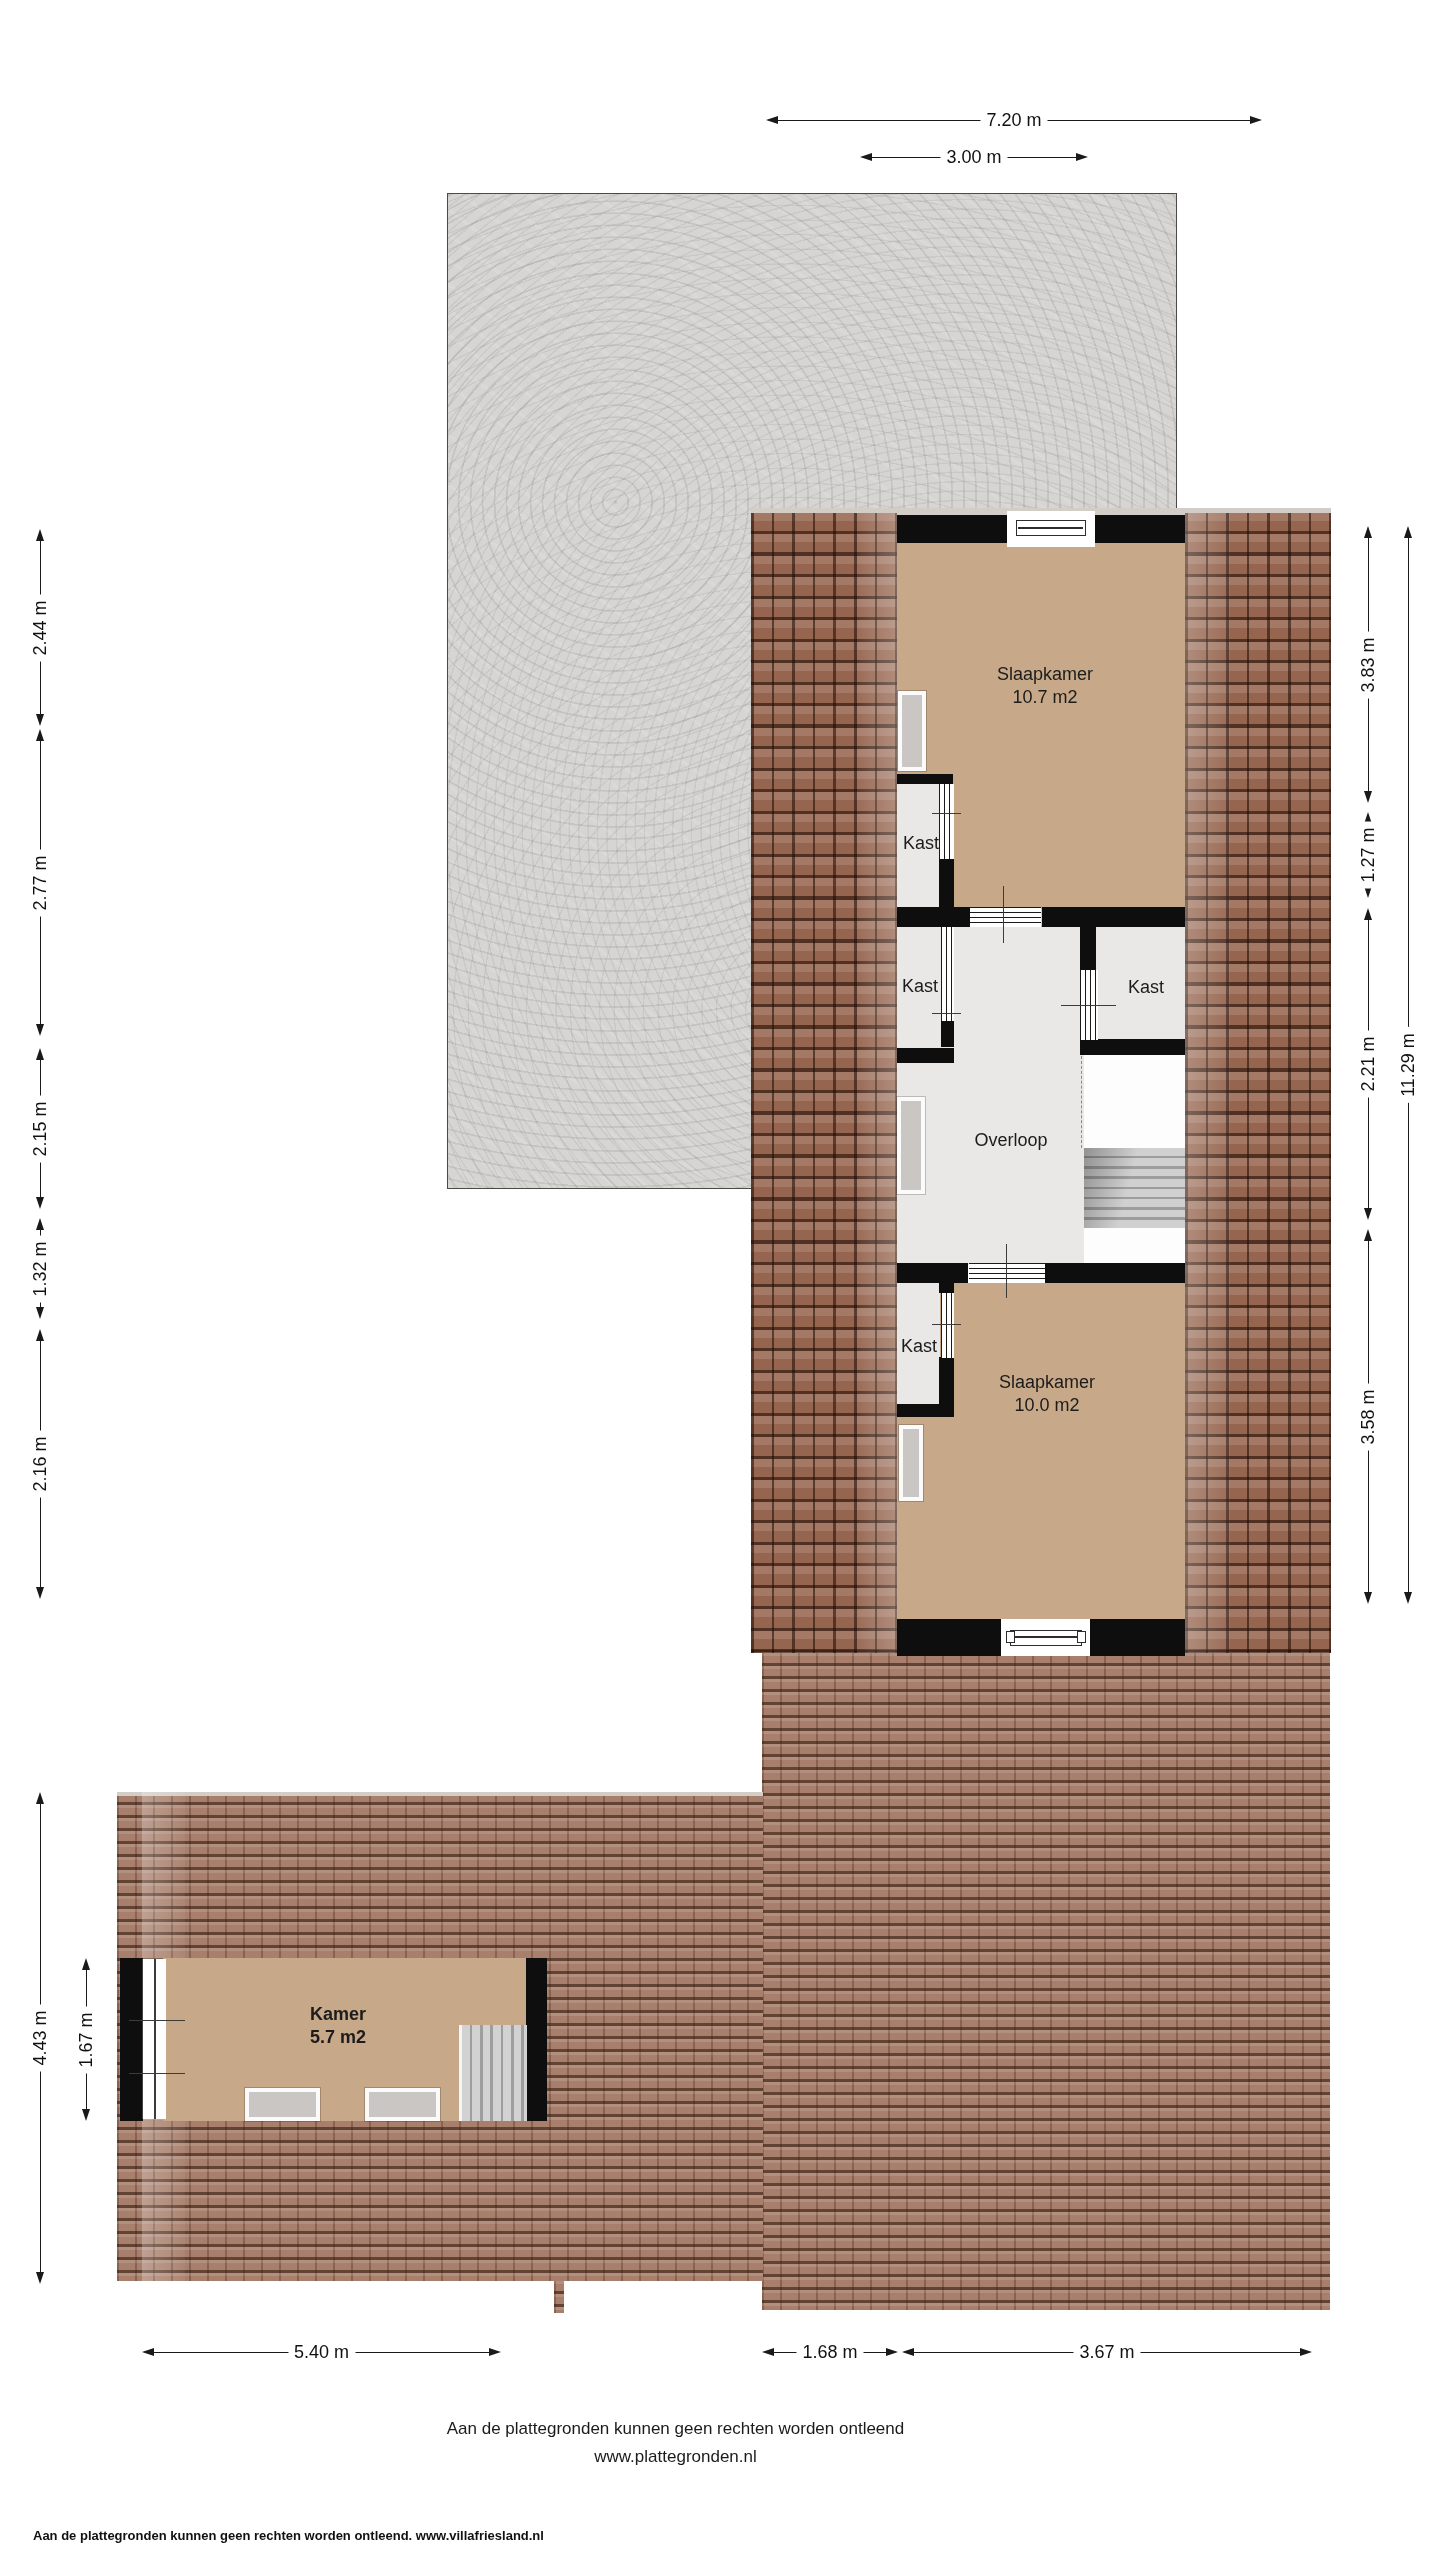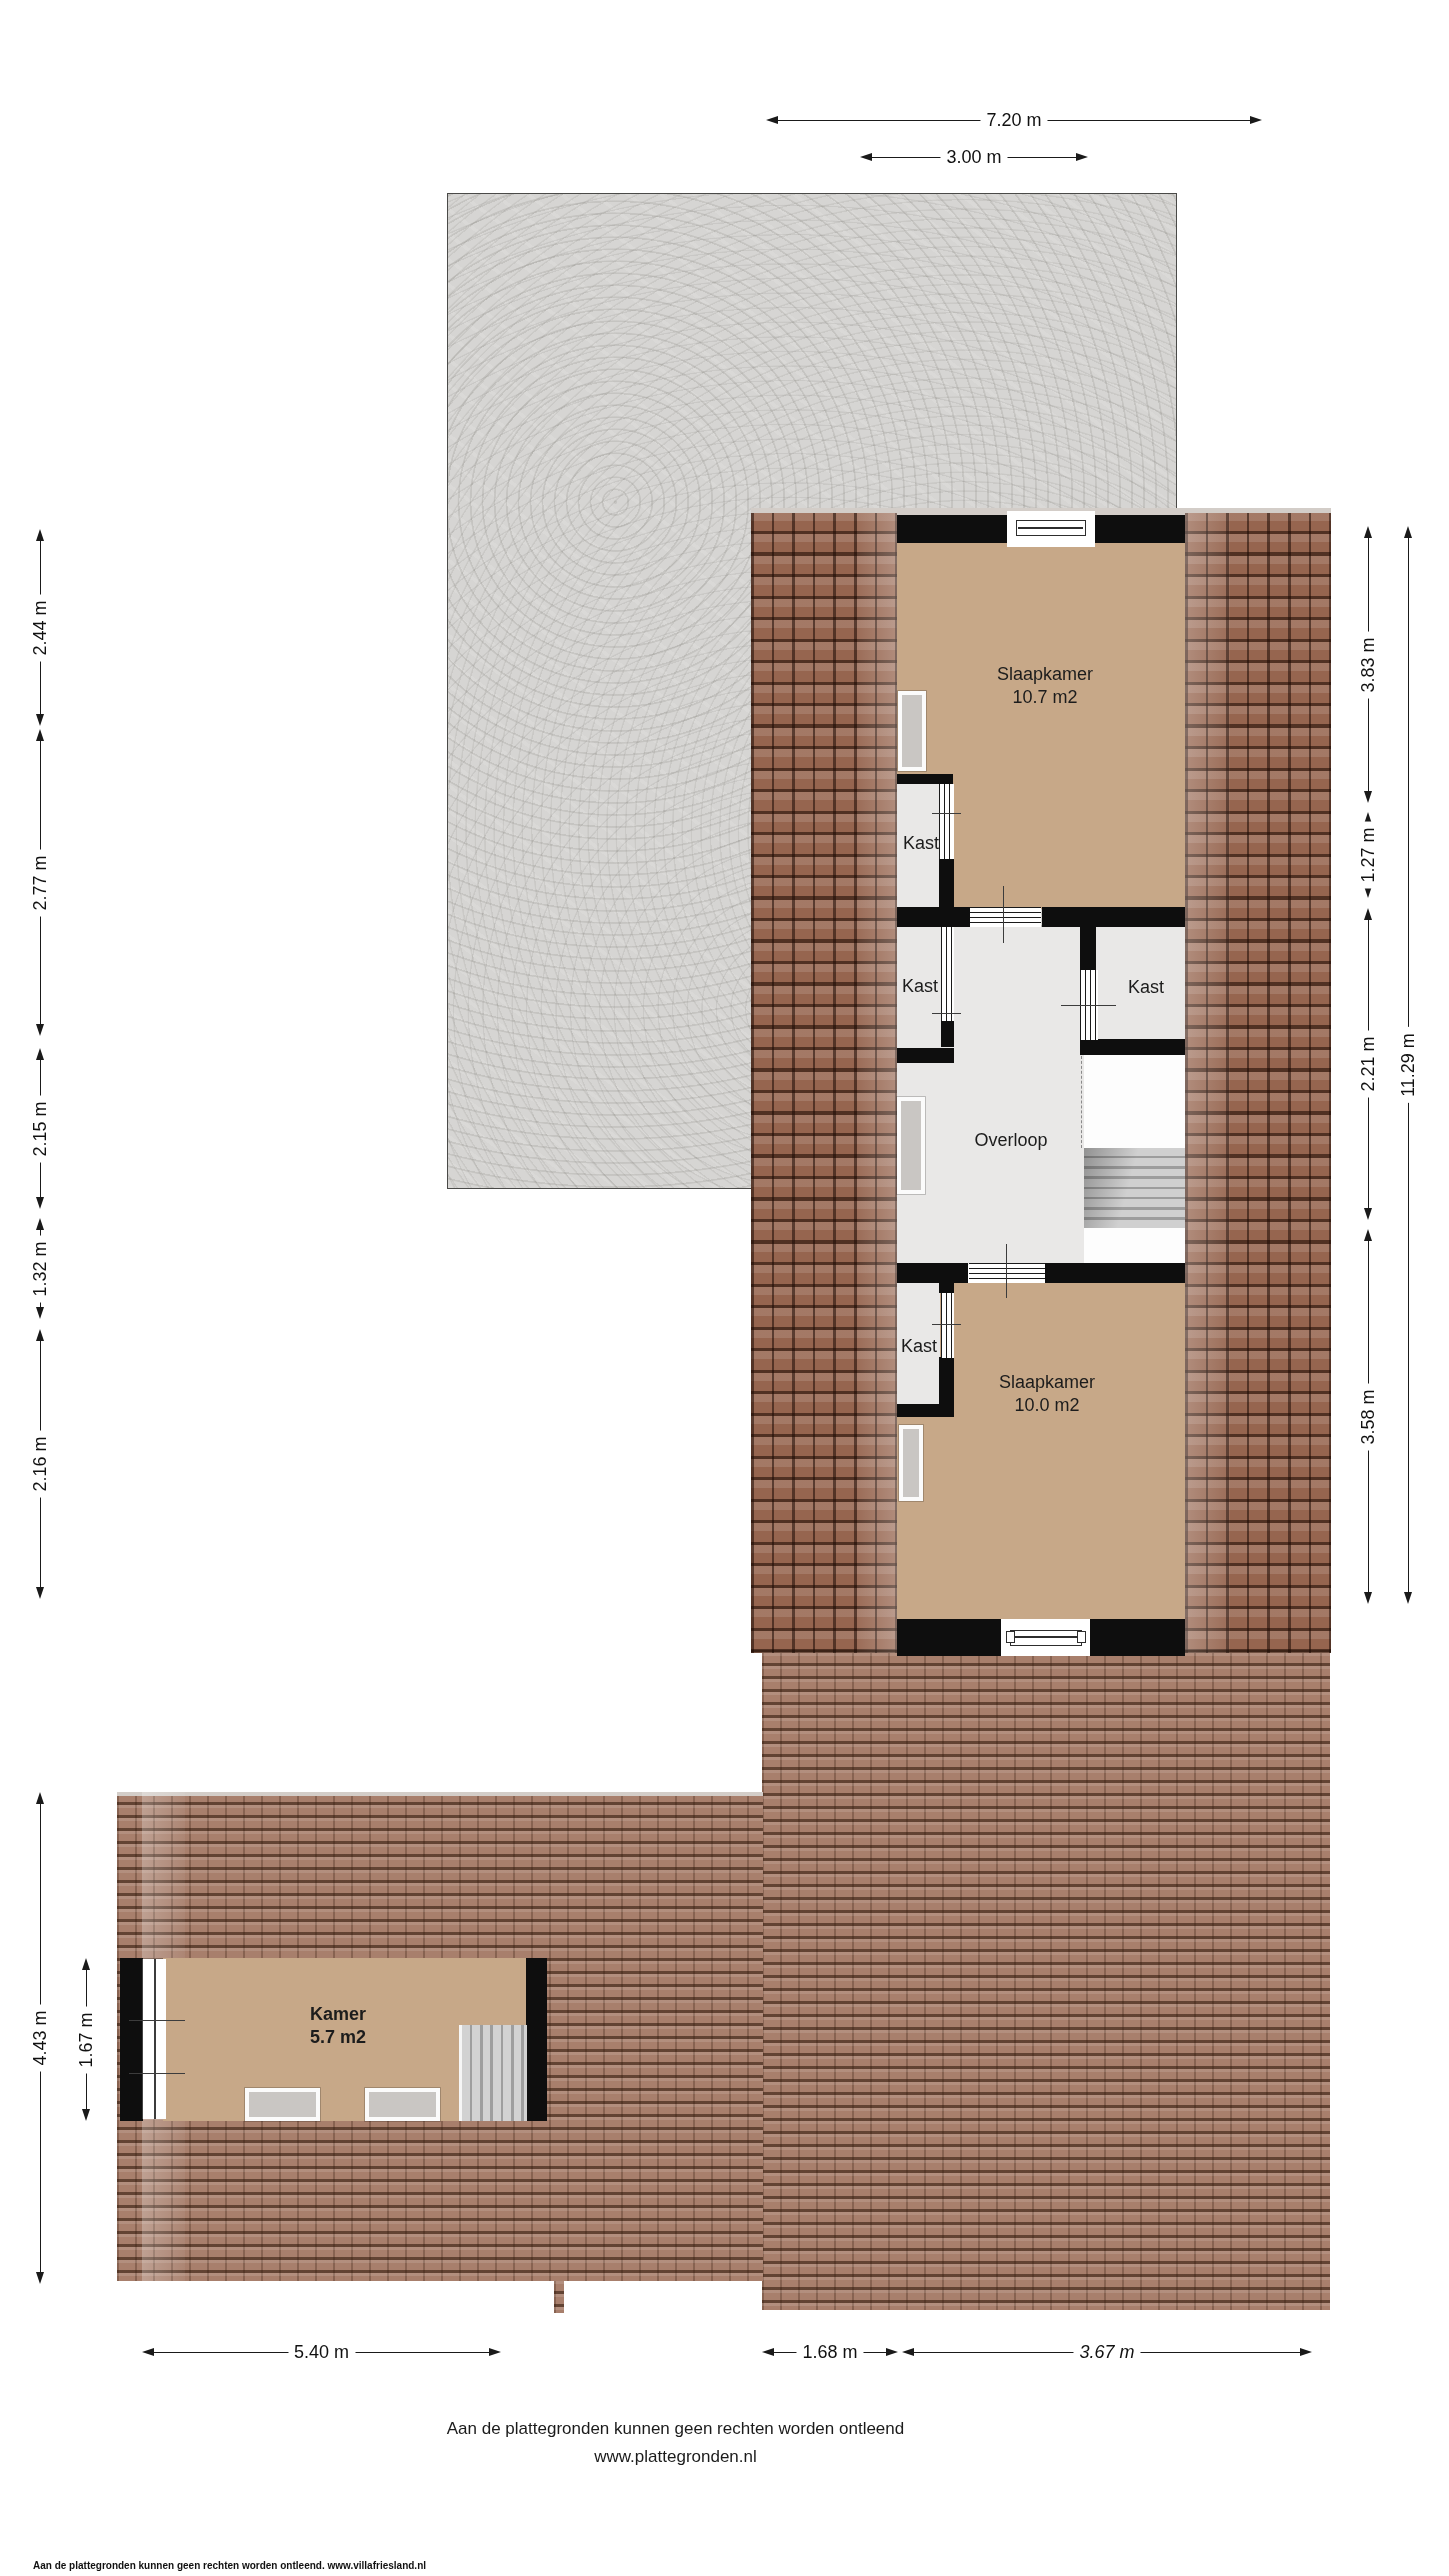--- a/index.html
+++ b/index.html
@@ -64,21 +64,21 @@
   .ah{position:absolute;width:0;height:0;}
   .ah.lt{left:0;top:calc(50% - 4.3px);border-top:4.3px solid transparent;border-bottom:4.3px solid transparent;border-right:12px solid #1a1a1a;}
   .ah.rt{right:0;top:calc(50% - 4.3px);border-top:4.3px solid transparent;border-bottom:4.3px solid transparent;border-left:12px solid #1a1a1a;}
   .ah.up{top:0;left:calc(50% - 4.3px);border-left:4.3px solid transparent;border-right:4.3px solid transparent;border-bottom:12px solid #1a1a1a;}
   .ah.dn{bottom:0;left:calc(50% - 4.3px);border-left:4.3px solid transparent;border-right:4.3px solid transparent;border-top:12px solid #1a1a1a;}
   .dim-lbl{position:absolute;top:50%;left:50%;font-size:18px;color:#111;background:#fff;padding:0 6px;white-space:nowrap;}
   .hdim .dim-lbl{transform:translate(-50%,-50%);}
   .vdim .dim-lbl{transform:translate(-50%,-50%) rotate(-90deg);}
 
   .footer{position:absolute;left:332px;top:2415px;width:687px;text-align:center;font-size:17px;line-height:27.5px;color:#1b1b1b;}
-  .tiny{position:absolute;left:33px;top:2528px;font-size:10px;font-weight:bold;color:#111;white-space:nowrap;margin-top:32px;}
+  .tiny{position:absolute;left:33px;top:2528px;font-size:13px;font-weight:bold;color:#111;white-space:nowrap;}
 </style>
 </head>
 <body>
 
 <div class="plan">
 
   <div class="abs slab" style="left:447px;top:193px;width:730px;height:996px;"></div>
 
   <div class="abs roof-h" style="left:762px;top:1653px;width:568px;height:657px;"></div>
   <div class="abs roof-h" style="left:554px;top:2281px;width:10.3px;height:32px;"></div>
@@ -279,21 +279,21 @@
       <span class="ah lt"></span>
       <span class="ah rt"></span>
     <span class="dim-lbl">5.40 m</span>
   </div>
   <div class="hdim" style="left:762px;top:2342px;width:136px;height:20.6px;">
     <i class="line"></i>
       <span class="ah lt"></span>
       <span class="ah rt"></span>
     <span class="dim-lbl">1.68 m</span>
   </div>
-  <div class="hdim" style="left:902px;top:2342px;width:410px;height:20.6px;font-style:italic;">
+  <div class="hdim" style="left:902px;top:2342px;width:410px;height:20.6px;">
     <i class="line"></i>
       <span class="ah lt"></span>
       <span class="ah rt"></span>
     <span class="dim-lbl">3.67 m</span>
   </div>
 
   <div class="footer">
     <div>Aan de plattegronden kunnen geen rechten worden ontleend</div>
     <div>www.plattegronden.nl</div>
   </div>

